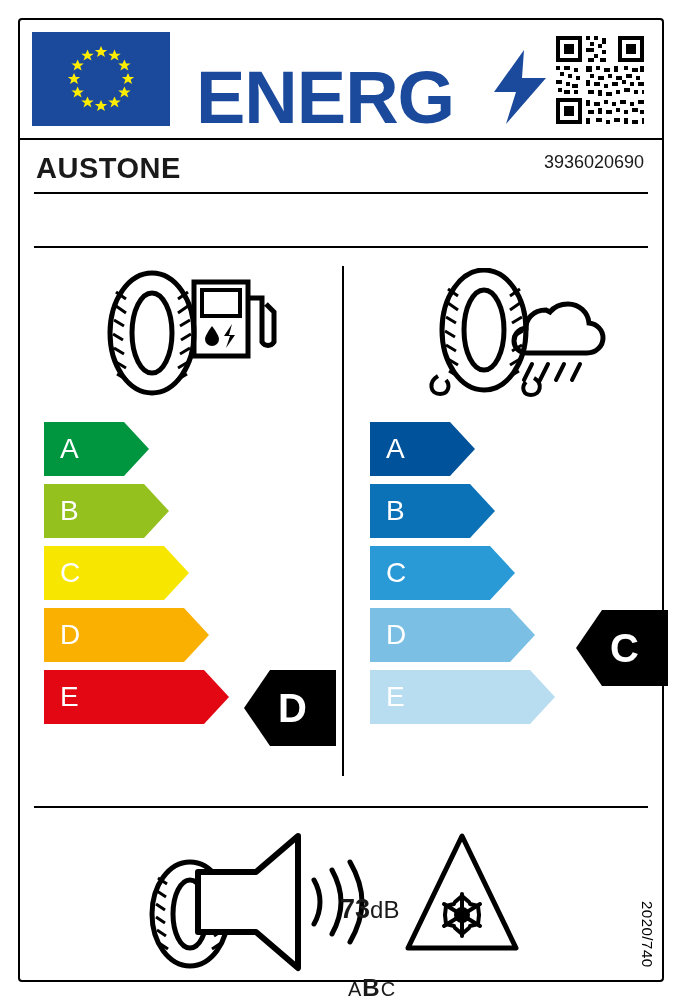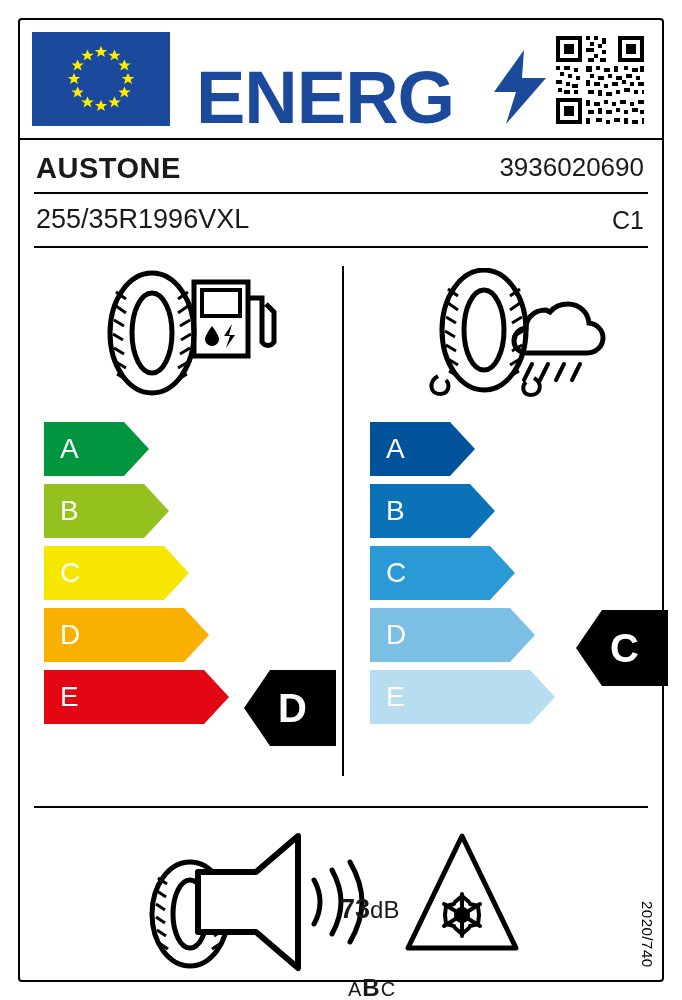--- a/index.html
+++ b/index.html
@@ -95,21 +95,21 @@
     left: 16px;
     top: 12px;
     font-size: 29px;
     font-weight: bold;
     letter-spacing: 0.5px;
   }
   .brand-code {
     position: absolute;
     right: 18px;
     top: 12px;
-    font-size: 26px;
+    font-size: 18px;
     font-weight: normal;
   }
 
   
   .size-row {
     position: absolute;
     left: 0; top: 174px;
     width: 100%;
     height: 52px;
   }
@@ -417,24 +417,20 @@
   </div>
 
   <div class="hline" style="top:118px;"></div>
 
   <div class="brand-row">
     <div class="brand-name">AUSTONE</div>
     <div class="brand-code">3936020690</div>
   </div>
   <div class="hline inset" style="top:172px;"></div>
 
-  <div class="size-row">
-    <div class="tyre-size">255/35R1996VXL</div>
-    <div class="tyre-class">C1</div>
-  </div>
   <div class="hline inset" style="top:226px;"></div>
 
   <div class="grades">
 
     <div class="vsep"></div>
 
     <div class="pictos left-picto">
       <svg width="190" height="130" viewBox="0 0 190 130">
         <g>
           <ellipse cx="62" cy="65" rx="42" ry="60" fill="none" stroke="#000" stroke-width="5"></ellipse>

